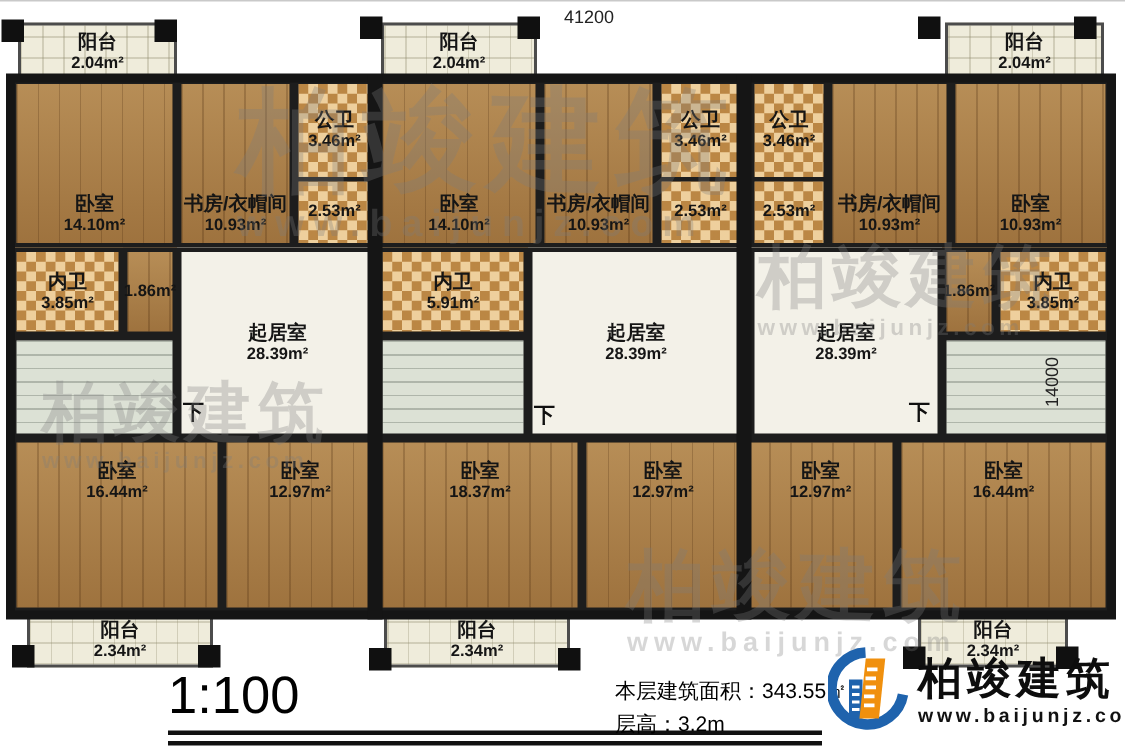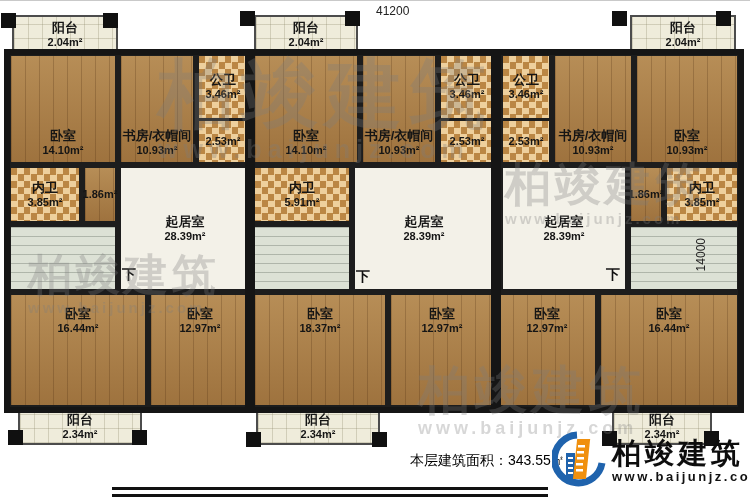--- a/index.html
+++ b/index.html
@@ -355,26 +355,28 @@
   <div class="wm" style="left:505px;top:154px;">
     <span class="wm-t" style="font-size:46px;letter-spacing:4px;">柏竣建筑</span>
     <span class="wm-u" style="font-size:15px;letter-spacing:3px;margin-top:-6px;">www.baijunjz.com</span>
   </div>
   <div class="wm" style="left:418px;top:356px;">
     <span class="wm-t" style="font-size:52px;letter-spacing:5px;">柏竣建筑</span>
     <span class="wm-u" style="font-size:18px;letter-spacing:4px;margin-top:-8px;">www.baijunjz.com</span>
   </div>
 
   <div class="titleband">
+    <span class="t-scale">1:100</span>
   </div>
   <div class="ul" style="left:112px;top:487px;width:436px;height:3px;"></div>
   <div class="ul" style="left:112px;top:494px;width:436px;height:3px;"></div>
 
   <div class="info">
     <div><b>本层建筑面积：</b><b>343.55㎡</b></div>
+    <div><b>层高：</b><b>3.2m</b></div>
   </div>
 
   <div class="logo">
     <svg width="54" height="60" viewBox="0 0 54 60">
       <path d="M25,4 A24,24 0 1 0 50,32" stroke="#1f63ad" stroke-width="7" fill="none"></path>
       <rect x="14" y="22" width="9" height="26" fill="#1f63ad"></rect>
       <rect x="26" y="8" width="13" height="40" fill="#f0900e" transform="skewX(-6)"></rect>
       <rect x="16" y="26" width="5" height="2" fill="#fff"></rect>
         <rect x="16" y="31" width="5" height="2" fill="#fff"></rect>
       <rect x="16" y="36" width="5" height="2" fill="#fff"></rect>

